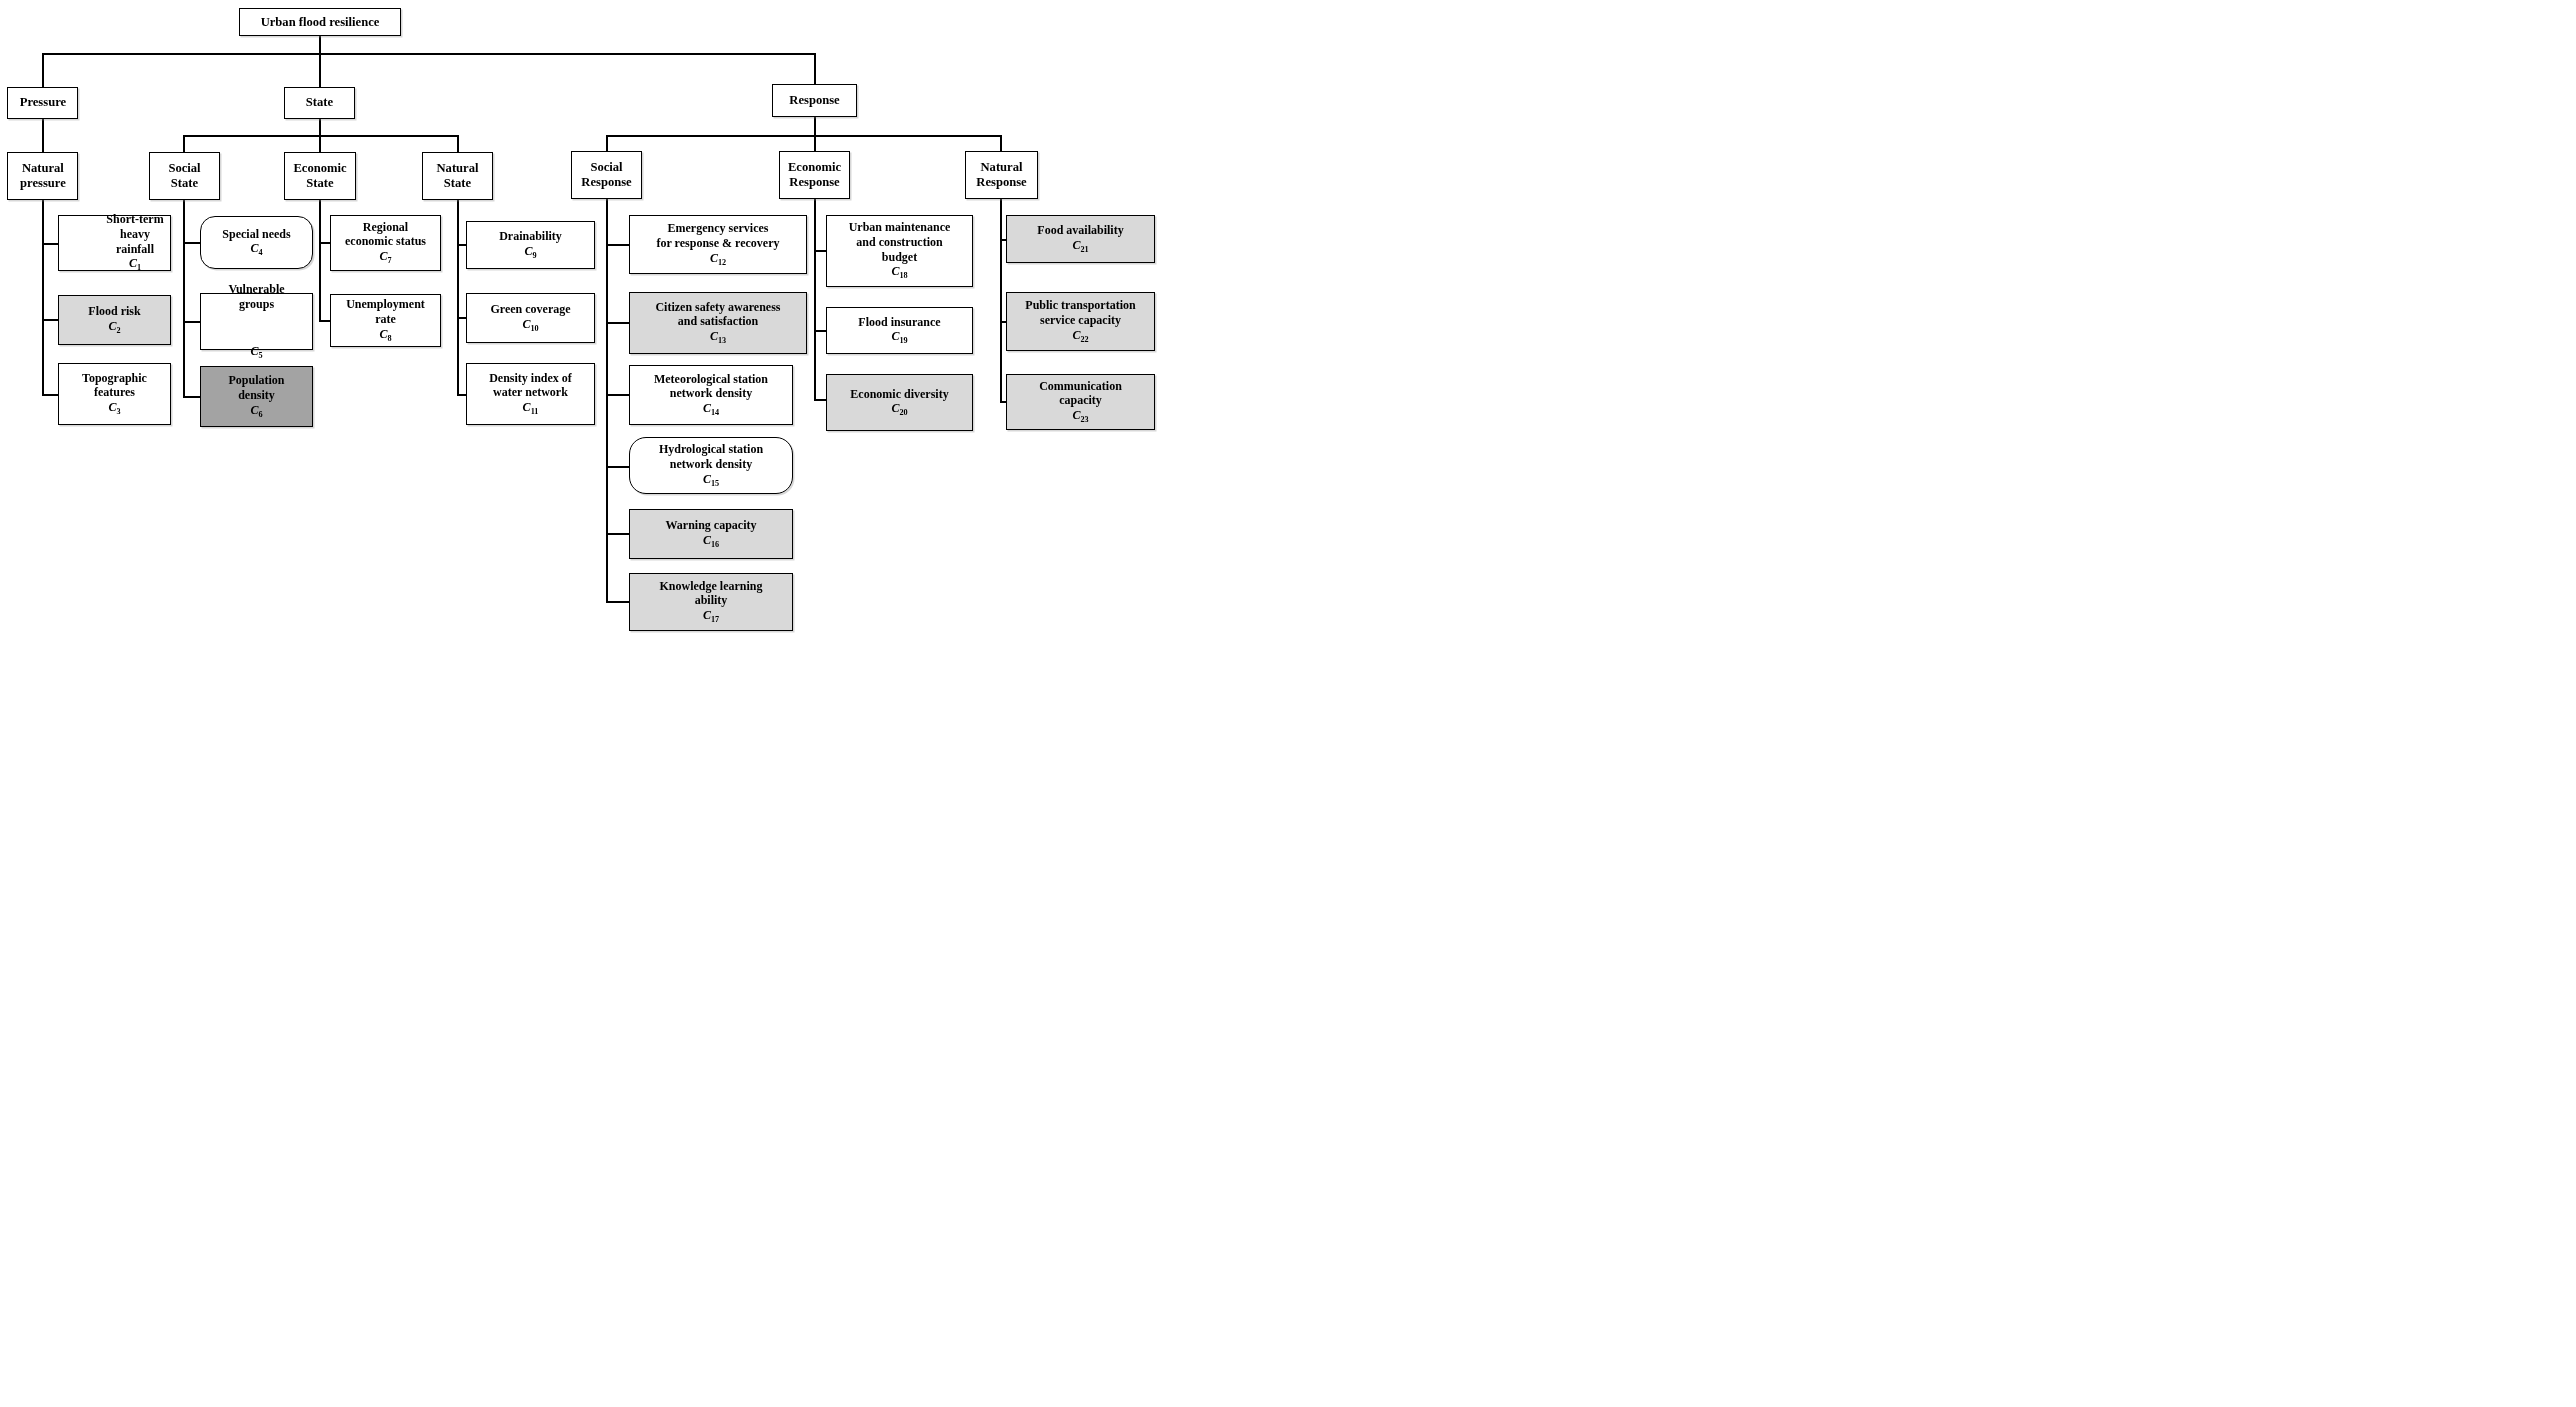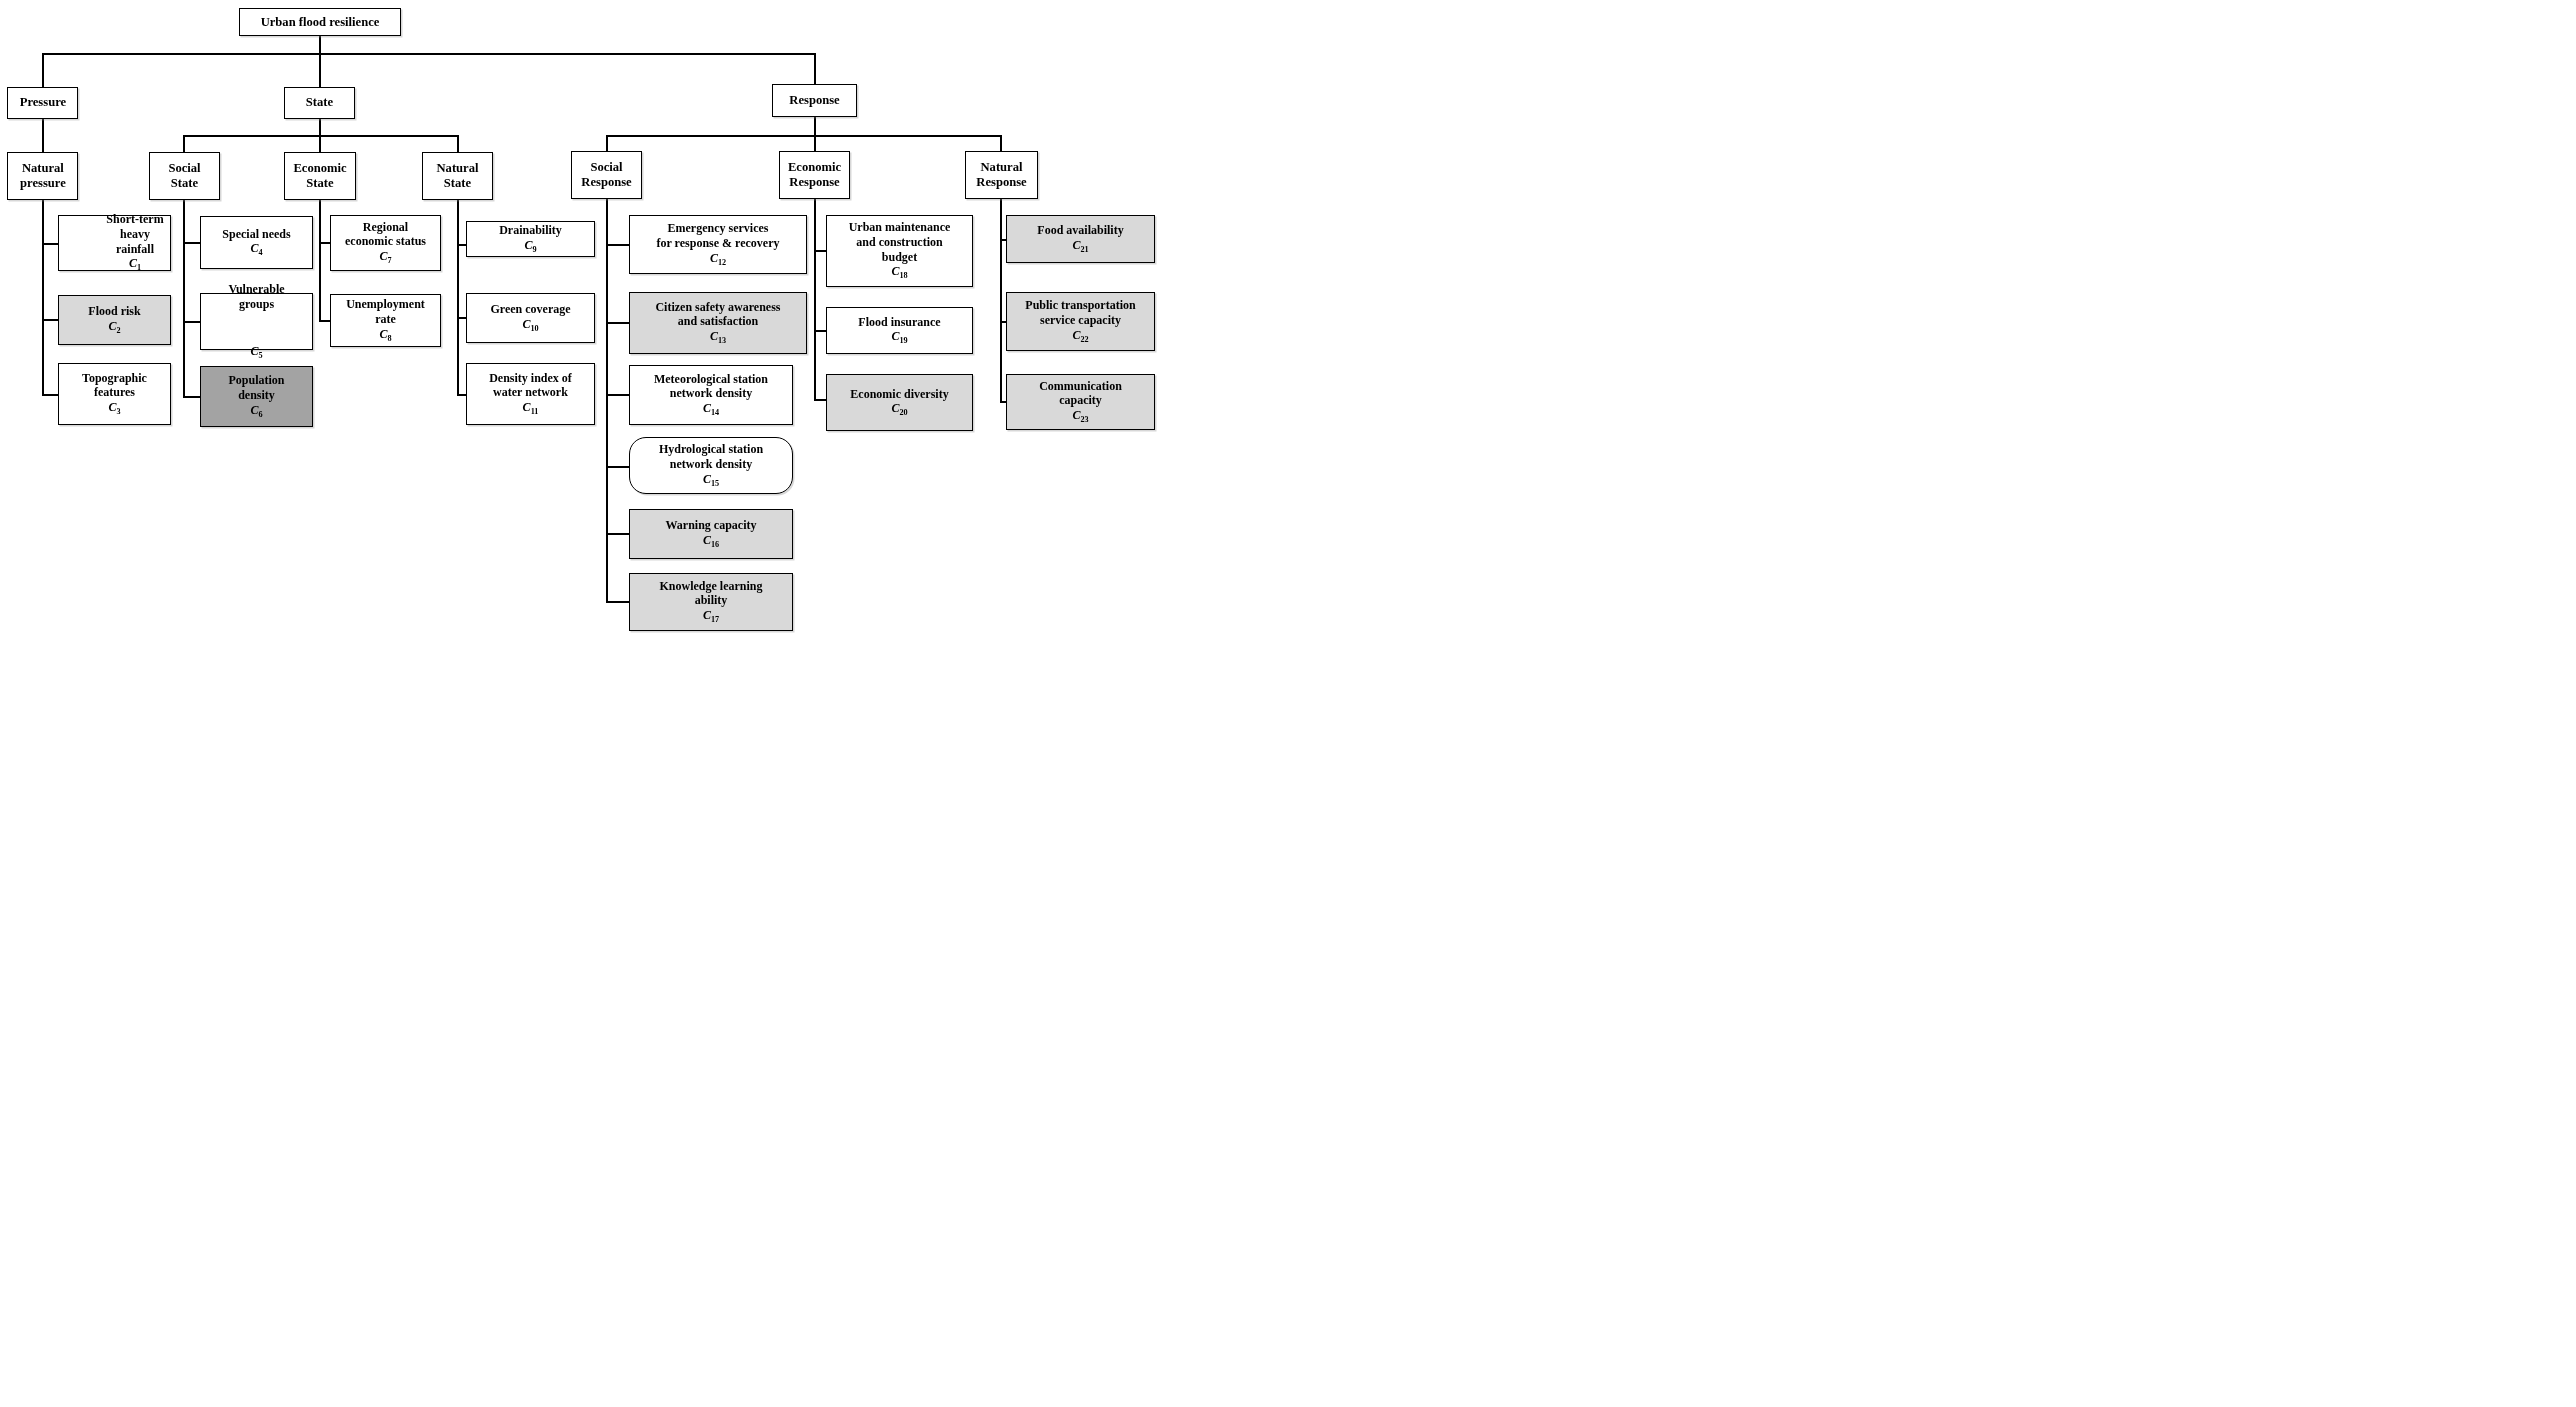--- a/index.html
+++ b/index.html
@@ -133,21 +133,21 @@
   <div class="box leaf" style="left: 58px; top: 295px; width: 113px; height: 50px; background: rgb(217, 217, 217); border-color: rgb(0, 0, 0);">
     <span class="lbl">Flood risk</span>
     <span class="cid"><i>C</i><sub>2</sub></span>
   </div>
   <div class="box leaf" style="left: 58px; top: 363px; width: 113px; height: 62px; background: rgb(255, 255, 255); border-color: rgb(0, 0, 0);">
     <span class="lbl">Topographic
 features</span>
     <span class="cid"><i>C</i><sub>3</sub></span>
   </div>
 
-  <div class="box leaf" style="left: 200px; top: 216px; width: 113px; height: 53px; background: rgb(255, 255, 255); border-color: rgb(0, 0, 0);">
+  <div class="box leaf" style="left: 200px; top: 216px; width: 113px; height: 53px; background: rgb(255, 255, 255); border-color: rgb(0, 0, 0); border-radius: 15px;">
     <span class="lbl">Special needs</span>
     <span class="cid"><i>C</i><sub>4</sub></span>
   </div>
   <div class="box leaf" style="left: 200px; top: 293px; width: 113px; height: 57px; background: rgb(255, 255, 255); border-color: rgb(0, 0, 0); gap: 32px;">
     <span class="lbl">Vulnerable
 groups</span>
     <span class="cid"><i>C</i><sub>5</sub></span>
   </div>
   <div class="box leaf" style="left: 200px; top: 366px; width: 113px; height: 61px; background: #a3a3a3; border-color: rgb(0, 0, 0);">
     <span class="lbl">Population
@@ -159,21 +159,21 @@
     <span class="lbl">Regional
 economic status</span>
     <span class="cid"><i>C</i><sub>7</sub></span>
   </div>
   <div class="box leaf" style="left: 330px; top: 294px; width: 111px; height: 53px; background: rgb(255, 255, 255); border-color: rgb(0, 0, 0);">
     <span class="lbl">Unemployment
 rate</span>
     <span class="cid"><i>C</i><sub>8</sub></span>
   </div>
 
-  <div class="box leaf" style="left: 466px; top: 221px; width: 129px; height: 36px; background: rgb(255, 255, 255); border-color: rgb(0, 0, 0);">
+  <div class="box leaf" style="left: 466px; top: 221px; width: 129px; height: 48px; background: rgb(255, 255, 255); border-color: rgb(0, 0, 0);">
     <span class="lbl">Drainability</span>
     <span class="cid"><i>C</i><sub>9</sub></span>
   </div>
   <div class="box leaf" style="left: 466px; top: 293px; width: 129px; height: 50px; background: rgb(255, 255, 255); border-color: rgb(0, 0, 0);">
     <span class="lbl">Green coverage</span>
     <span class="cid"><i>C</i><sub>10</sub></span>
   </div>
   <div class="box leaf" style="left: 466px; top: 363px; width: 129px; height: 62px; background: rgb(255, 255, 255); border-color: rgb(0, 0, 0);">
     <span class="lbl">Density index of
 water network</span>

